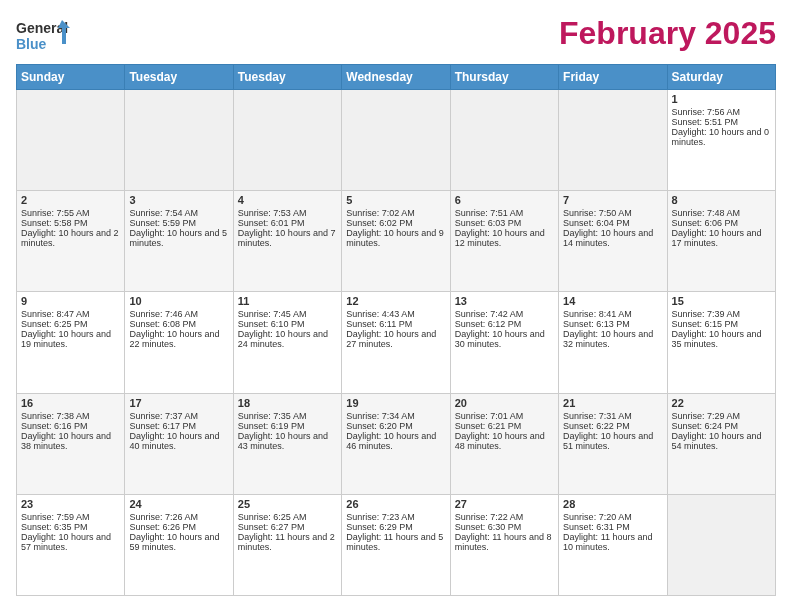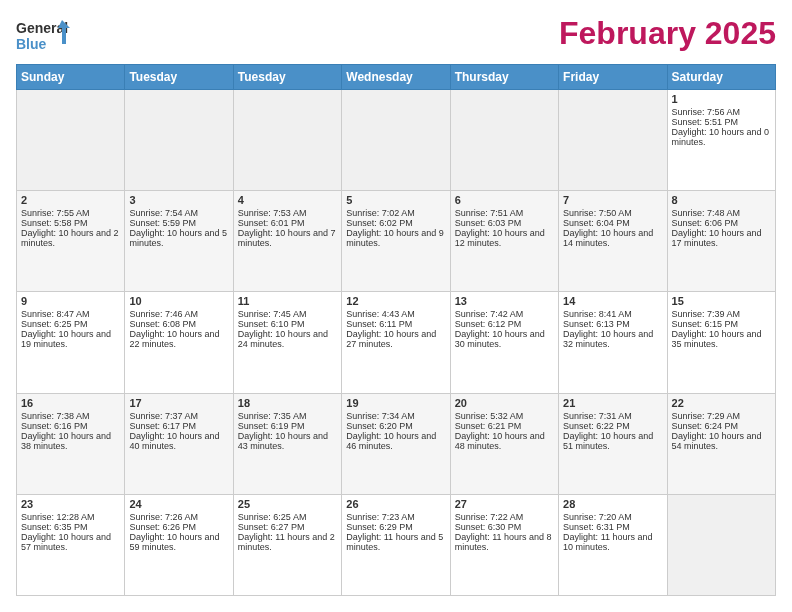--- a/index.html
+++ b/index.html
@@ -233,41 +233,41 @@
             <div>Daylight: 10 hours and 43 minutes.</div>
           </td>
           <td>
             <span class="day-num">19</span>
             <div>Sunrise: 7:34 AM</div>
             <div>Sunset: 6:20 PM</div>
             <div>Daylight: 10 hours and 46 minutes.</div>
           </td>
           <td>
             <span class="day-num">20</span>
-            <div>Sunrise: 5:32 AM</div>
+            <div>Sunrise: 7:01 AM</div>
             <div>Sunset: 6:21 PM</div>
             <div>Daylight: 10 hours and 48 minutes.</div>
           </td>
           <td>
             <span class="day-num">21</span>
             <div>Sunrise: 7:31 AM</div>
             <div>Sunset: 6:22 PM</div>
             <div>Daylight: 10 hours and 51 minutes.</div>
           </td>
           <td>
             <span class="day-num">22</span>
             <div>Sunrise: 7:29 AM</div>
             <div>Sunset: 6:24 PM</div>
             <div>Daylight: 10 hours and 54 minutes.</div>
           </td>
         </tr>
         <tr>
           <td>
             <span class="day-num">23</span>
-            <div>Sunrise: 12:28 AM</div>
+            <div>Sunrise: 7:59 AM</div>
             <div>Sunset: 6:35 PM</div>
             <div>Daylight: 10 hours and 57 minutes.</div>
           </td>
           <td>
             <span class="day-num">24</span>
             <div>Sunrise: 7:26 AM</div>
             <div>Sunset: 6:26 PM</div>
             <div>Daylight: 10 hours and 59 minutes.</div>
           </td>
           <td>

